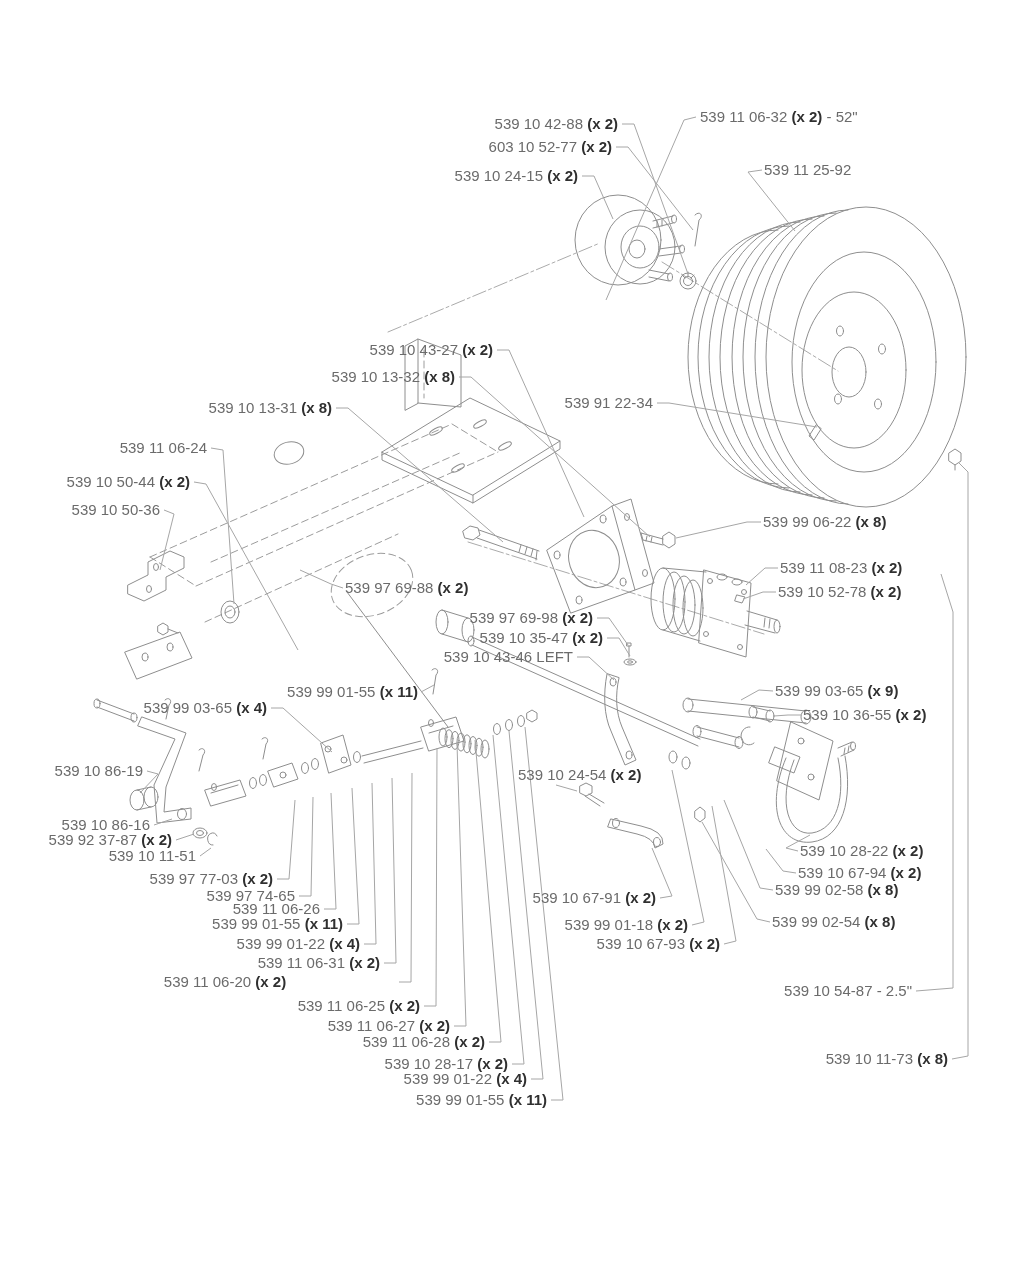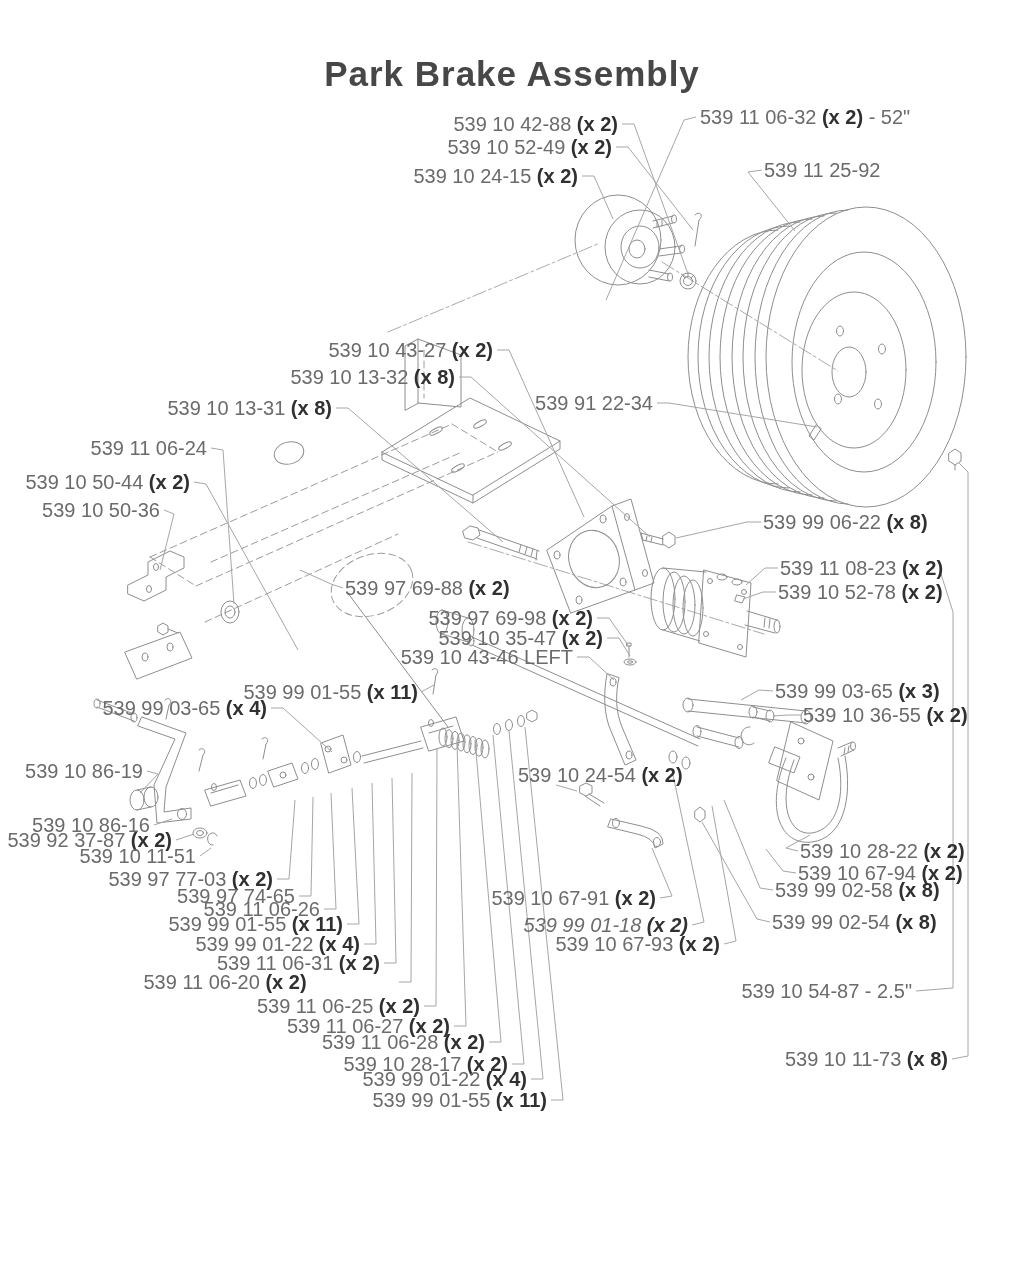--- a/index.html
+++ b/index.html
@@ -3,32 +3,31 @@
 <meta charset="utf-8">
 <style>
   html,body{margin:0;padding:0;background:#fff;}
   body{font-family:"Liberation Sans",sans-serif;}
   .page{position:relative;width:1024px;height:1285px;background:#fff;overflow:hidden;}
   .title{position:absolute;top:54px;left:0;width:100%;text-align:center;margin:0;
          font-size:35px;font-weight:700;letter-spacing:1px;color:var(--title-text,#474747);}
   svg.layer{position:absolute;left:0;top:0;}
   #art *{stroke-linejoin:round;stroke-linecap:round;}
   #leads polyline{fill:none;stroke:var(--leader,#a6a6a6);stroke-width:1;}
-  .plabel{position:absolute;font-size:20px;line-height:20px;white-space:nowrap;
+  .plabel{position:absolute;font-size:15px;line-height:20px;white-space:nowrap;
           color:var(--label-text,#6b6b6b);}
   .plabel.r{text-align:right;}
   .plabel .qty{color:var(--qty-text,#303030);font-weight:700;}
   .footnote{position:absolute;left:85px;top:1210px;font-size:15px;color:var(--label-text,#6b6b6b);}
 </style>
 </head>
 <body>
 
 <div class="page">
 
-  <h1 class="title">Park Brake Assembly</h1>
 
   <svg id="art" class="layer" width="1024" height="1285" viewBox="0 0 1024 1285">
     <g stroke="#8e8e8e" fill="none" stroke-width="1">
 
       <g stroke="#ababab" stroke-dasharray="14 3 3 3">
         <path d="M388,332 L600,243 M662,262 L838,371 M468,542 L764,634"></path>
       </g>
 
       <g>
         <ellipse cx="866" cy="357" rx="100" ry="150"></ellipse>
@@ -273,40 +272,40 @@
       <polyline points="798,851 786,848 810,835"></polyline>
       <polyline points="796,873 783,871 766,849"></polyline>
       <polyline points="773,890 760,888 724,800"></polyline>
       <polyline points="770,922 757,919 702,822"></polyline>
       <polyline points="916,991 953,988 953,612 941,574"></polyline>
       <polyline points="952,1059 968,1056 968,472 958,462"></polyline>
     </svg>
 
   <div id="labels">
       <div class="plabel r" style="left: 278px; width: 340px; top: 114px;"><span>539 10 42-88</span><span class="qty"> (x 2)</span></div>
-      <div class="plabel r" style="left: 272px; width: 340px; top: 137px;"><span>539 10 52-49</span><span class="qty"> (x 2)</span></div>
+      <div class="plabel r" style="left: 272px; width: 340px; top: 137px;"><span>603 10 52-77</span><span class="qty"> (x 2)</span></div>
       <div class="plabel r" style="left: 238px; width: 340px; top: 166px;"><span>539 10 24-15</span><span class="qty"> (x 2)</span></div>
       <div class="plabel" style="left: 700px; top: 107px;"><span>539 11 06-32</span><span class="qty"> (x 2)</span><span> - 52"</span></div>
       <div class="plabel" style="left: 764px; top: 160px;"><span>539 11 25-92</span></div>
       <div class="plabel r" style="left: 153px; width: 340px; top: 340px;"><span>539 10 43-27</span><span class="qty"> (x 2)</span></div>
       <div class="plabel r" style="left: 115px; width: 340px; top: 367px;"><span>539 10 13-32</span><span class="qty"> (x 8)</span></div>
       <div class="plabel r" style="left: -8px; width: 340px; top: 398px;"><span>539 10 13-31</span><span class="qty"> (x 8)</span></div>
       <div class="plabel r" style="left: -133px; width: 340px; top: 438px;"><span>539 11 06-24</span></div>
       <div class="plabel r" style="left: -150px; width: 340px; top: 472px;"><span>539 10 50-44</span><span class="qty"> (x 2)</span></div>
       <div class="plabel r" style="left: -180px; width: 340px; top: 500px;"><span>539 10 50-36</span></div>
       <div class="plabel r" style="left: 313px; width: 340px; top: 393px;"><span>539 91 22-34</span></div>
       <div class="plabel" style="left: 763px; top: 512px;"><span>539 99 06-22</span><span class="qty"> (x 8)</span></div>
       <div class="plabel" style="left: 780px; top: 558px;"><span>539 11 08-23</span><span class="qty"> (x 2)</span></div>
       <div class="plabel" style="left: 778px; top: 582px;"><span>539 10 52-78</span><span class="qty"> (x 2)</span></div>
       <div class="plabel" style="left: 345px; top: 578px;"><span>539 97 69-88</span><span class="qty"> (x 2)</span></div>
       <div class="plabel r" style="left: 253px; width: 340px; top: 608px;"><span>539 97 69-98</span><span class="qty"> (x 2)</span></div>
       <div class="plabel r" style="left: 263px; width: 340px; top: 628px;"><span>539 10 35-47</span><span class="qty"> (x 2)</span></div>
       <div class="plabel r" style="left: 233px; width: 340px; top: 647px; text-align: right;"><span>539 10 43-46</span><span> LEFT</span></div>
       <div class="plabel r" style="left: 78px; width: 340px; top: 682px;"><span>539 99 01-55</span><span class="qty"> (x 11)</span></div>
-      <div class="plabel" style="left: 775px; top: 681px;"><span>539 99 03-65</span><span class="qty"> (x 3)</span></div>
+      <div class="plabel" style="left: 775px; top: 681px;"><span>539 99 03-65</span><span class="qty"> (x 9)</span></div>
       <div class="plabel" style="left: 803px; top: 705px;"><span>539 10 36-55</span><span class="qty"> (x 2)</span></div>
       <div class="plabel r" style="left: -73px; width: 340px; top: 698px;"><span>539 99 03-65</span><span class="qty"> (x 4)</span></div>
       <div class="plabel r" style="left: -197px; width: 340px; top: 761px;"><span>539 10 86-19</span></div>
       <div class="plabel r" style="left: -190px; width: 340px; top: 815px;"><span>539 10 86-16</span></div>
       <div class="plabel r" style="left: -168px; width: 340px; top: 830px;"><span>539 92 37-87</span><span class="qty"> (x 2)</span></div>
       <div class="plabel r" style="left: -144px; width: 340px; top: 846px;"><span>539 10 11-51</span></div>
       <div class="plabel" style="left: 518px; top: 765px;"><span>539 10 24-54</span><span class="qty"> (x 2)</span></div>
       <div class="plabel r" style="left: -67px; width: 340px; top: 869px;"><span>539 97 77-03</span><span class="qty"> (x 2)</span></div>
       <div class="plabel r" style="left: -45px; width: 340px; top: 886px;"><span>539 97 74-65</span></div>
       <div class="plabel r" style="left: -20px; width: 340px; top: 899px;"><span>539 11 06-26</span></div>
@@ -314,21 +313,21 @@
       <div class="plabel r" style="left: 20px; width: 340px; top: 934px;"><span>539 99 01-22</span><span class="qty"> (x 4)</span></div>
       <div class="plabel r" style="left: 40px; width: 340px; top: 953px;"><span>539 11 06-31</span><span class="qty"> (x 2)</span></div>
       <div class="plabel r" style="left: 55px; width: 340px; top: 972px; text-align: center;"><span>539 11 06-20</span><span class="qty"> (x 2)</span></div>
       <div class="plabel r" style="left: 80px; width: 340px; top: 996px;"><span>539 11 06-25</span><span class="qty"> (x 2)</span></div>
       <div class="plabel r" style="left: 110px; width: 340px; top: 1016px;"><span>539 11 06-27</span><span class="qty"> (x 2)</span></div>
       <div class="plabel r" style="left: 145px; width: 340px; top: 1032px;"><span>539 11 06-28</span><span class="qty"> (x 2)</span></div>
       <div class="plabel r" style="left: 168px; width: 340px; top: 1054px;"><span>539 10 28-17</span><span class="qty"> (x 2)</span></div>
       <div class="plabel r" style="left: 187px; width: 340px; top: 1069px;"><span>539 99 01-22</span><span class="qty"> (x 4)</span></div>
       <div class="plabel r" style="left: 207px; width: 340px; top: 1090px;"><span>539 99 01-55</span><span class="qty"> (x 11)</span></div>
       <div class="plabel r" style="left: 316px; width: 340px; top: 888px;"><span>539 10 67-91</span><span class="qty"> (x 2)</span></div>
-      <div class="plabel r" style="left: 348px; width: 340px; top: 915px; font-style: italic;"><span>539 99 01-18</span><span class="qty"> (x 2)</span></div>
+      <div class="plabel r" style="left: 348px; width: 340px; top: 915px;"><span>539 99 01-18</span><span class="qty"> (x 2)</span></div>
       <div class="plabel r" style="left: 380px; width: 340px; top: 934px;"><span>539 10 67-93</span><span class="qty"> (x 2)</span></div>
       <div class="plabel" style="left: 800px; top: 841px;"><span>539 10 28-22</span><span class="qty"> (x 2)</span></div>
       <div class="plabel" style="left: 798px; top: 863px;"><span>539 10 67-94</span><span class="qty"> (x 2)</span></div>
       <div class="plabel" style="left: 775px; top: 880px;"><span>539 99 02-58</span><span class="qty"> (x 8)</span></div>
       <div class="plabel" style="left: 772px; top: 912px;"><span>539 99 02-54</span><span class="qty"> (x 8)</span></div>
       <div class="plabel r" style="left: 572px; width: 340px; top: 981px;"><span>539 10 54-87</span><span> - 2.5"</span></div>
       <div class="plabel r" style="left: 608px; width: 340px; top: 1049px;"><span>539 10 11-73</span><span class="qty"> (x 8)</span></div>
     </div>
 
 

